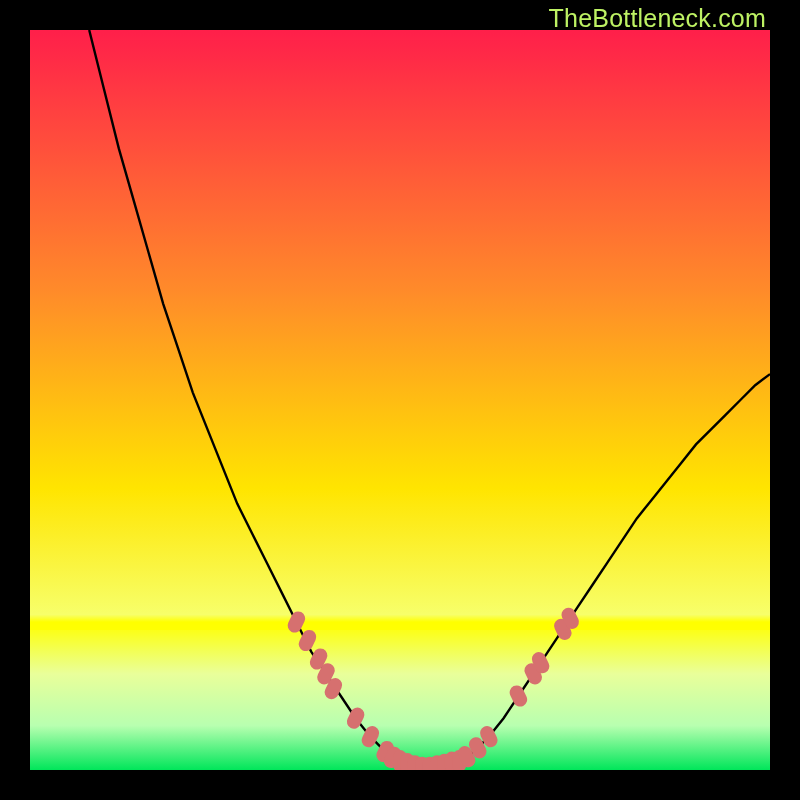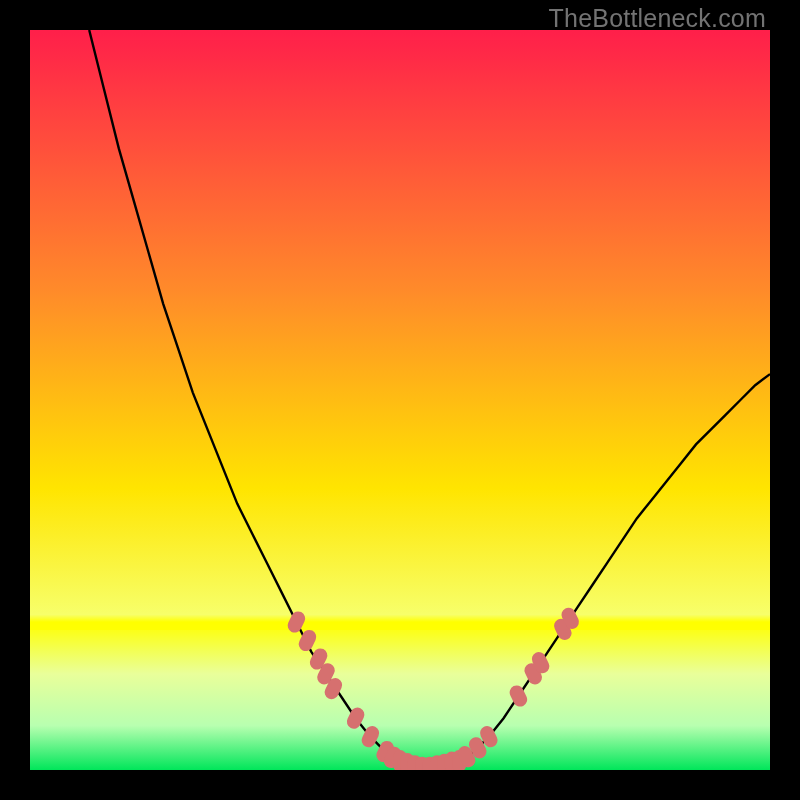--- a/index.html
+++ b/index.html
@@ -23,21 +23,21 @@
     position: absolute;
     left: 0;
     top: 0;
     width: 740px;
     height: 740px;
   }
   .watermark {
     position: absolute;
     top: 4px;
     right: 34px;
-    color: #737373;
+    color: #bef264;
     font-size: 25px;
     font-weight: 500;
     letter-spacing: 0.2px;
   }
   svg { display: block; }
 </style>
 </head>
 <body>
 
 <div class="watermark">TheBottleneck.com</div>

